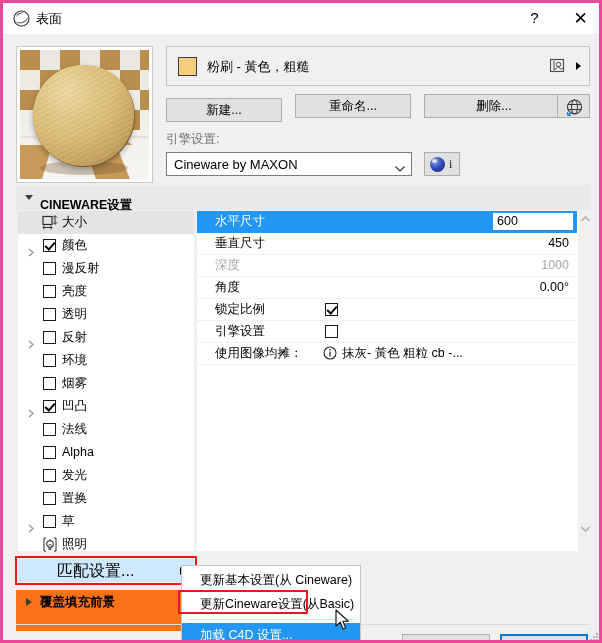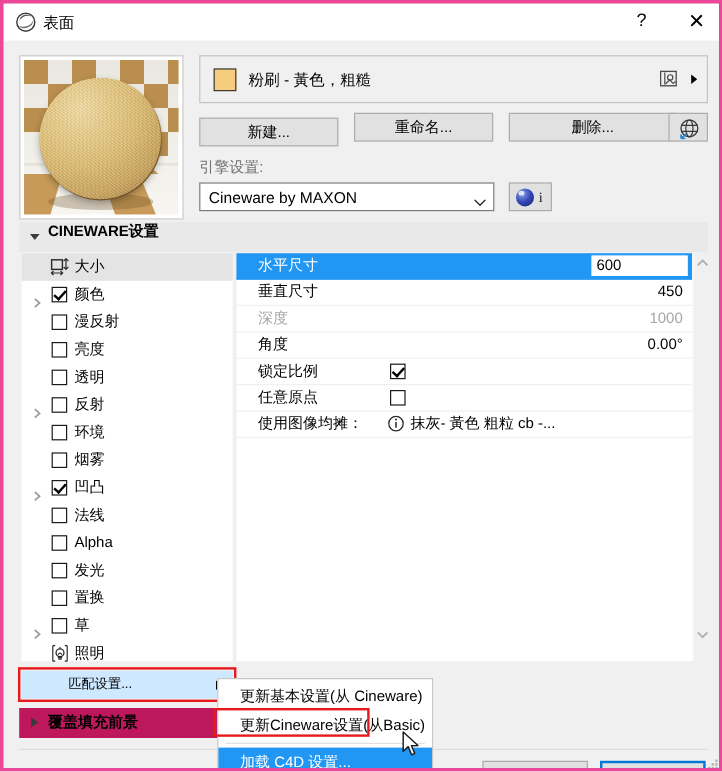--- a/index.html
+++ b/index.html
@@ -229,21 +229,21 @@
   #section-caret {
     position: absolute;
     left: 9px; top: 10px;
     width: 0; height: 0;
     border-top: 5px solid #3a3a3a;
     border-left: 4px solid transparent;
     border-right: 4px solid transparent;
   }
   #section-title {
     position: absolute;
-    left: 24px; top: 0;
+    left: 24px; top: 12px;
     font-size: 12.5px;
     font-weight: bold;
     line-height: 17px;
   }
 
   
   #tree {
     position: absolute;
     left: 15px; top: 177px;
     width: 176px; height: 340px;
@@ -298,21 +298,21 @@
     left: 15px; top: 525px;
     width: 176px; height: 23px;
     background: #cde8ff;
     box-sizing: border-box;
     cursor: default;
   }
   #match-label {
     position: absolute;
     left: 8px; top: 0;
     line-height: 23px;
-    font-size: 11px;
+    font-size: 16px;
     padding-left: 31px;
   }
   #match-arrow {
     position: absolute;
     right: 9px; top: 8px;
     width: 0; height: 0;
     border-left: 5px solid #000;
     border-top: 4px solid transparent;
     border-bottom: 4px solid transparent;
   }
@@ -322,22 +322,22 @@
     width: 182px; height: 29px;
     border: 2px solid #e8191b;
     box-sizing: border-box;
     pointer-events: none;
   }
 
   
   #overlay-header {
     position: absolute;
     left: 13px; top: 556px;
-    width: 178px; height: 25px;
-    background: #be185d;
+    width: 178px; height: 41px;
+    background: #f97316;
     box-sizing: border-box;
     text-decoration: underline;
   }
   #overlay-caret {
     position: absolute;
     left: 10px; top: 8px;
     width: 0; height: 0;
     border-left: 6px solid #3a3a3a;
     border-top: 4px solid transparent;
     border-bottom: 4px solid transparent;
@@ -739,21 +739,21 @@
         </div>
         <div class="prop-row">
           <span class="prop-name">角度</span>
           <span class="prop-value">0.00°</span>
         </div>
         <div class="prop-row">
           <span class="prop-name">锁定比例</span>
           <span class="prop-check checked"></span>
         </div>
         <div class="prop-row">
-          <span class="prop-name">任意原点</span>
+          <span class="prop-name">引擎设置</span>
           <span class="prop-check"></span>
         </div>
         <div class="prop-row">
           <span class="prop-name">使用图像均摊：</span>
           <span class="prop-info"><svg width="14" height="14" viewBox="0 0 14 14">
               <circle cx="7" cy="7" r="6" fill="none" stroke="#2b2b2b" stroke-width="1.1"></circle>
               <path d="M7 5.6 L7 10.4" stroke="#2b2b2b" stroke-width="1.3"></path>
               <circle cx="7" cy="3.6" r="0.85" fill="#2b2b2b"></circle>
             </svg></span>
           <span class="prop-text2">抹灰- 黃色 粗粒 cb -...</span>

